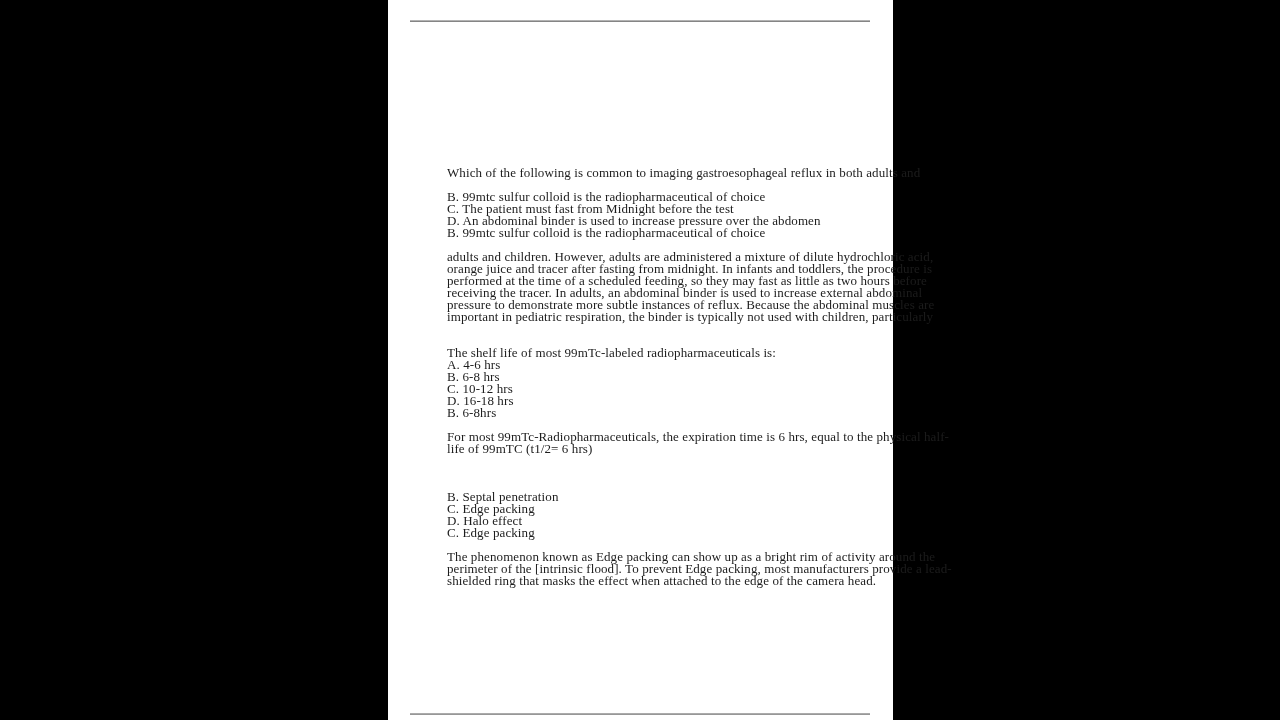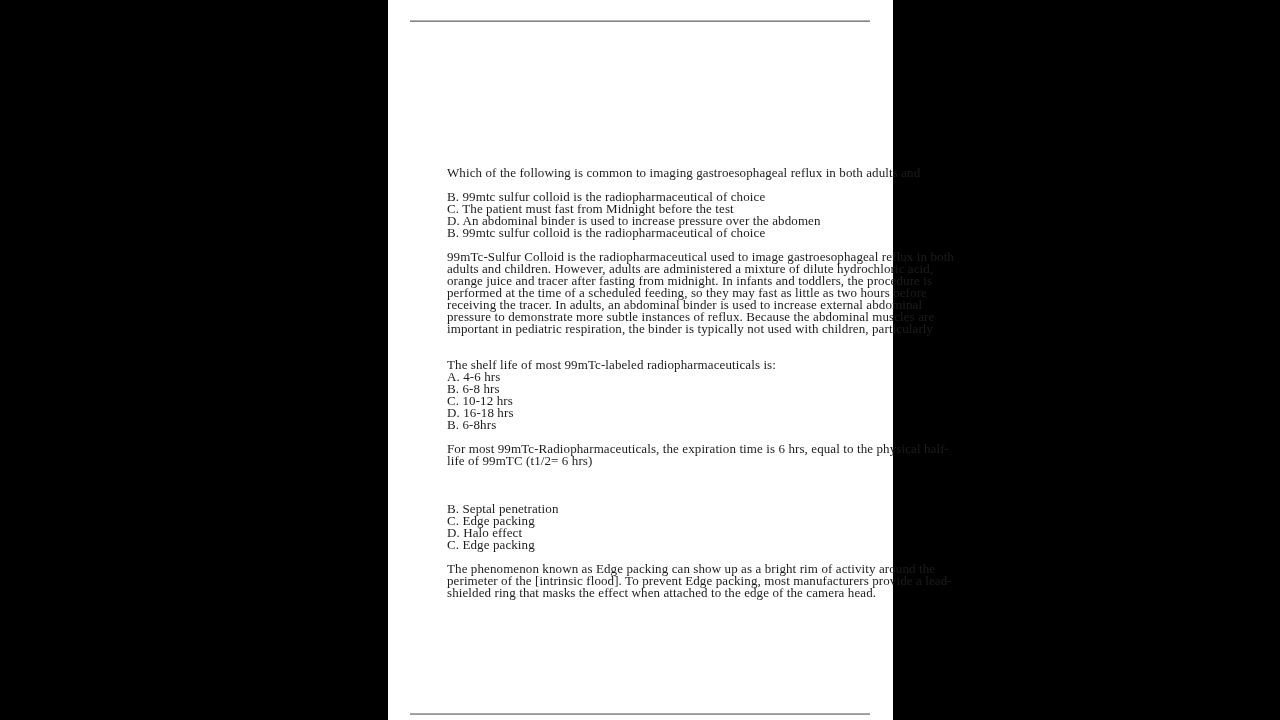--- a/index.html
+++ b/index.html
@@ -62,21 +62,20 @@
   <div class="paper">
     <div class="rule rule-top"></div>
     <div class="doc-text" id="doc-text">
         <div class="doc-line">Which of the following is common to imaging gastroesophageal reflux in both adults and</div>
         <div class="doc-line">&nbsp;</div>
         <div class="doc-line">B. 99mtc sulfur colloid is the radiopharmaceutical of choice</div>
         <div class="doc-line">C. The patient must fast from Midnight before the test</div>
         <div class="doc-line">D. An abdominal binder is used to increase pressure over the abdomen</div>
         <div class="doc-line">B. 99mtc sulfur colloid is the radiopharmaceutical of choice</div>
         <div class="doc-line">&nbsp;</div>
-        <div class="doc-line">99mTc-Sulfur Colloid is the radiopharmaceutical used to image gastroesophageal reflux in both</div>
         <div class="doc-line">adults and children. However, adults are administered a mixture of dilute hydrochloric acid,</div>
         <div class="doc-line">orange juice and tracer after fasting from midnight. In infants and toddlers, the procedure is</div>
         <div class="doc-line">performed at the time of a scheduled feeding, so they may fast as little as two hours before</div>
         <div class="doc-line">receiving the tracer. In adults, an abdominal binder is used to increase external abdominal</div>
         <div class="doc-line">pressure to demonstrate more subtle instances of reflux. Because the abdominal muscles are</div>
         <div class="doc-line">important in pediatric respiration, the binder is typically not used with children, particularly</div>
         <div class="doc-line">&nbsp;</div>
         <div class="doc-line">&nbsp;</div>
         <div class="doc-line">The shelf life of most 99mTc-labeled radiopharmaceuticals is:</div>
         <div class="doc-line">A. 4-6 hrs</div>

